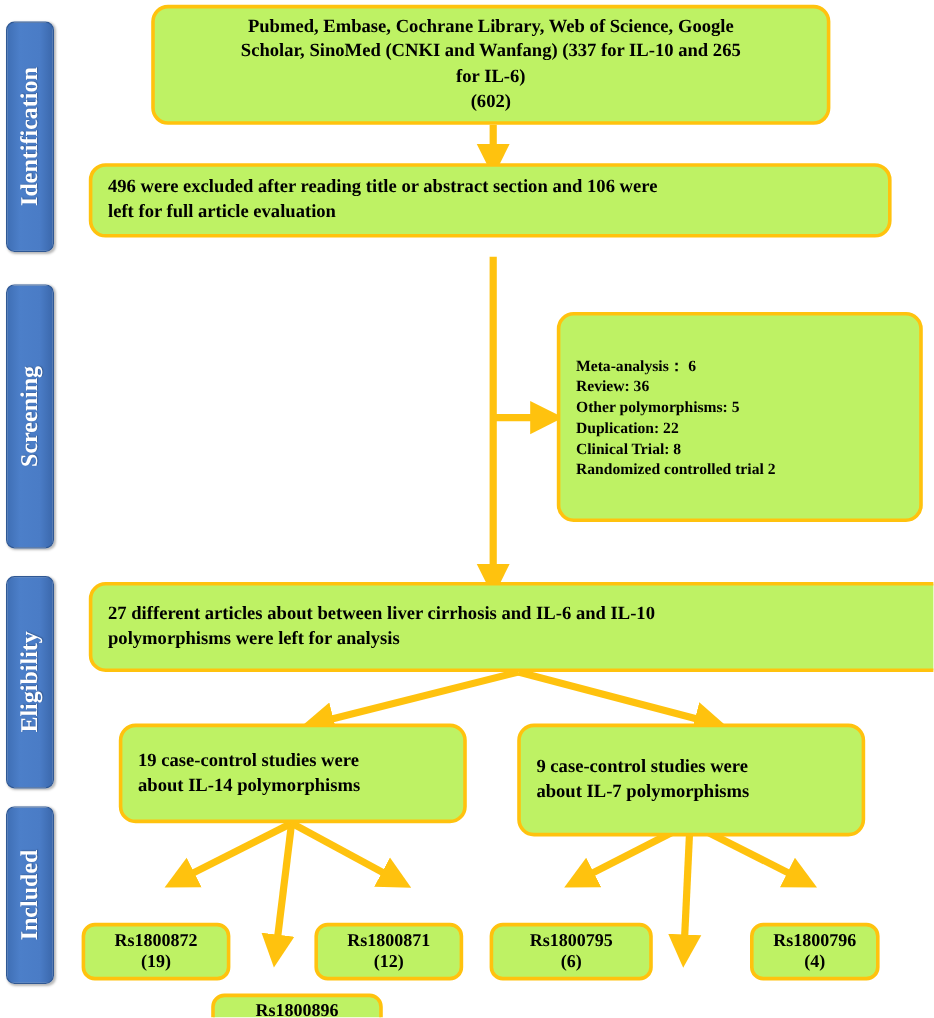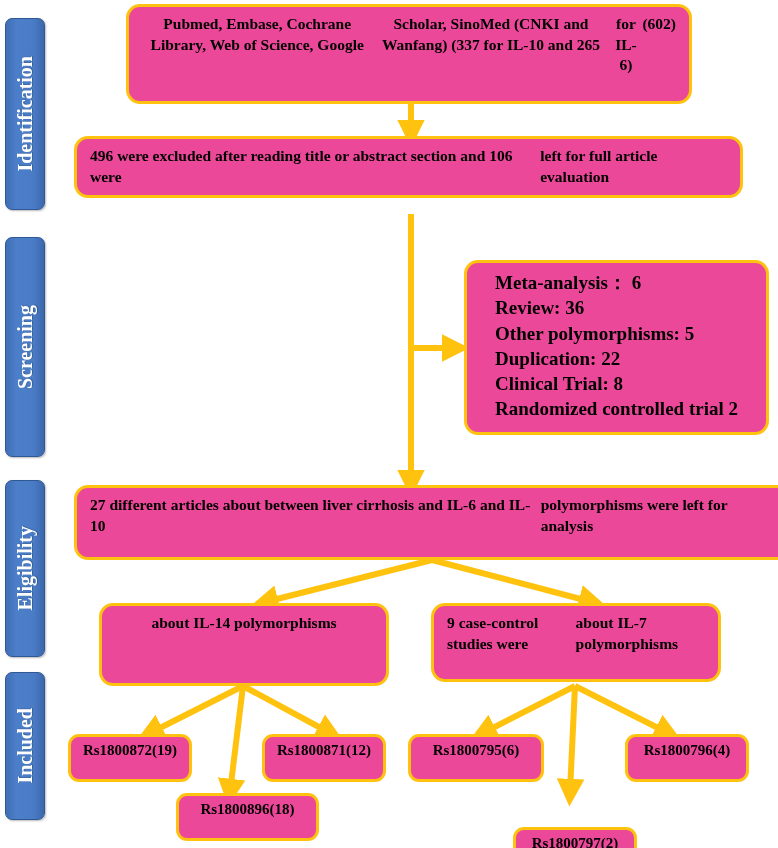--- a/index.html
+++ b/index.html
@@ -40,55 +40,56 @@
     writing-mode: vertical-rl;
     transform: rotate(180deg);
     line-height: 1;
     text-shadow: 0.5px 0.5px 1px rgba(0,0,0,0.25);
   }
 
   
   .flow-box {
     position: absolute;
     box-sizing: border-box;
-    background: #ec4899;
+    background: #bef264;
     border: 3px solid #FFC20E;
     border-radius: 14px;
     color: #000000;
     font-weight: bold;
     font-size: 15.5px;
     line-height: 1.33;
     padding: 7px 13px;
     display: flex;
-    flex-direction: row;
+    flex-direction: column;
     justify-content: center;
     z-index: 2;
   }
   .flow-box.center  { text-align: center; }
   .flow-box.left    { text-align: left; }
 
   .flow-box.small {
     font-size: 15px;
     border-width: 3px;
     border-radius: 11px;
     padding: 4px 4px;
     line-height: 1.22;
+    margin-top: 35px;
   }
   .flow-box .line { display: block; }
 
   
   .reason-list {
     list-style: none;
     margin: 0;
     padding: 0;
     text-align: left;
   }
   .reason-list li {
     white-space: nowrap;
-    font-size: 19px;
+    font-size: 13px;
     line-height: 1.33;
   }
 
   
   #connectors {
     position: absolute;
     left: 0;
     top: 0;
     width: 778px;
     height: 848px;
@@ -162,24 +163,25 @@
       <li>Randomized controlled trial 2</li>
     </ul>
   </div>
 
   <div class="flow-box left" style="left:74px;top:485px;width:723px;height:75px;">
     <span class="line">27 different articles about between liver cirrhosis and IL-6 and IL-10</span>
     <span class="line">polymorphisms were left for analysis</span>
   </div>
 
   <div class="flow-box left" style="left:99px;top:603px;width:290px;height:83px;">
+    <span class="line">19 case-control studies were</span>
     <span class="line">about IL-14 polymorphisms</span>
   </div>
 
-  <div class="flow-box left" style="left:431px;top:603px;width:290px;height:79px;">
+  <div class="flow-box left" style="left:431px;top:603px;width:290px;height:94px;">
     <span class="line">9 case-control studies were</span>
     <span class="line">about IL-7 polymorphisms</span>
   </div>
 
   <div class="flow-box small center" style="left:68px;top:734px;width:124px;height:48px;">
     <span class="line">Rs1800872</span>
     <span class="line">(19)</span>
   </div>
 
   <div class="flow-box small center" style="left:176px;top:793px;width:143px;height:48px;">
@@ -195,18 +197,18 @@
   <div class="flow-box small center" style="left:408px;top:734px;width:136px;height:48px;">
     <span class="line">Rs1800795</span>
     <span class="line">(6)</span>
   </div>
 
   <div class="flow-box small center" style="left:513px;top:827px;width:124px;height:48px;">
     <span class="line">Rs1800797</span>
     <span class="line">(2)</span>
   </div>
 
-  <div class="flow-box small center" style="left:625px;top:734px;width:124px;height:48px;">
+  <div class="flow-box small center" style="left:625px;top:734px;width:108px;height:48px;">
     <span class="line">Rs1800796</span>
     <span class="line">(4)</span>
   </div>
 
 </div>
 
 </body></html>

